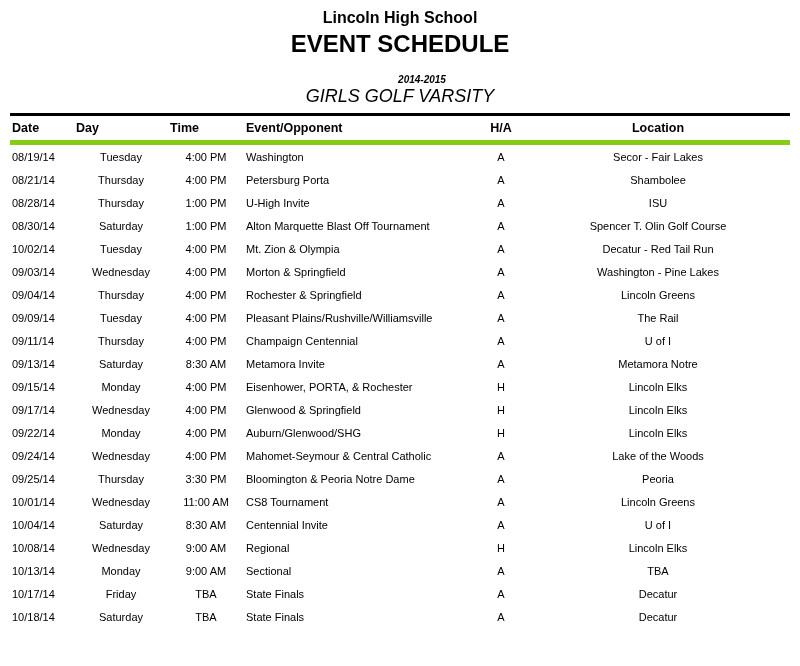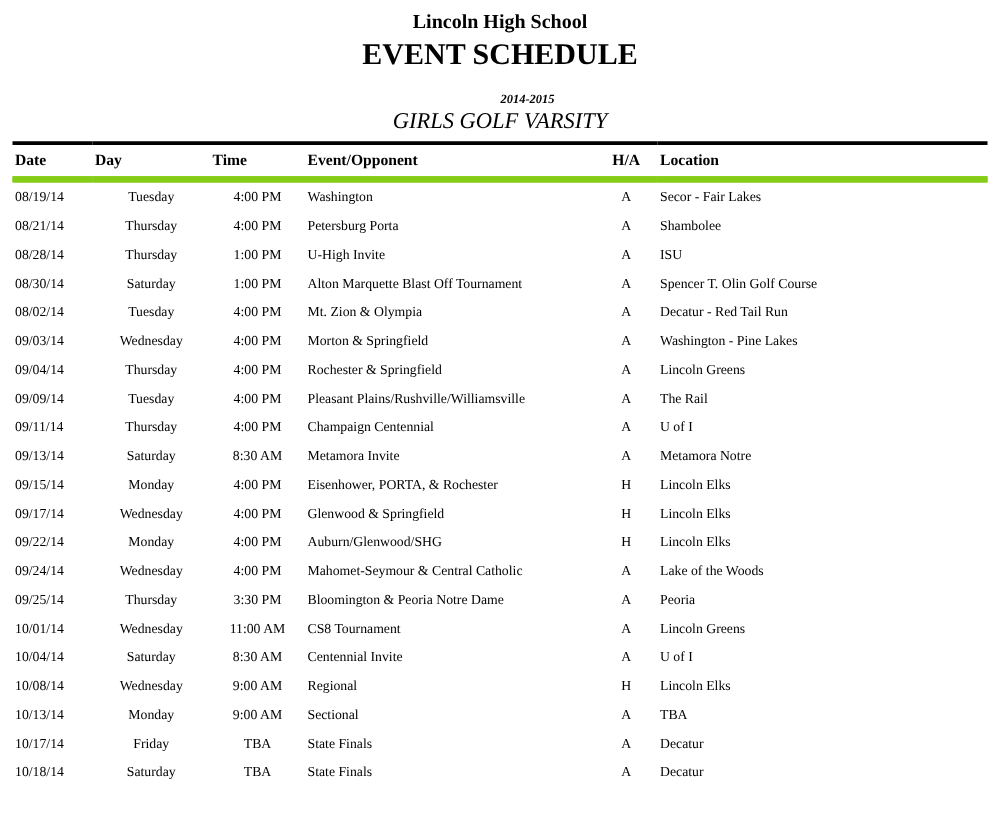--- a/index.html
+++ b/index.html
@@ -9,21 +9,20 @@
     width: 800px;
     font-family: "Liberation Sans", sans-serif;
     color: #000;
   }
   .page {
     width: 800px;
     height: 666px;
     box-sizing: border-box;
     padding-top: 8px;
     overflow: hidden;
-    font-family: Liberation Serif, serif;
   }
   .titles { text-align: center; }
   .school-name {
     font-size: 16px;
     font-weight: bold;
     margin: 0;
     line-height: 1.25;
   }
   .event-schedule {
     font-size: 24px;
@@ -74,21 +73,21 @@
   .w-time { width: 76px; }
   .w-event { width: 232px; }
   .w-ha { width: 50px; }
   .w-location { width: 264px; }
 
   th.col-date, td.col-date { text-align: left; padding-left: 14px; }
   th.col-day, td.col-day { text-align: center; }
   th.col-time, td.col-time { text-align: center; }
   th.col-event, td.col-event { text-align: left; }
   th.col-ha, td.col-ha { text-align: center; }
-  th.col-location, td.col-location { text-align: left; padding-left: 4px; }
+  th.col-location, td.col-location { text-align: center; padding-left: 4px; }
   th.col-day { text-align: left; padding-left: 14px; }
   th.col-time { text-align: left; padding-left: 10px; }
 </style>
 </head>
 <body>
 
 <div class="page">
   <div class="titles">
     <div class="school-name">Lincoln High School</div>
     <div class="event-schedule">EVENT SCHEDULE</div>
@@ -142,21 +141,21 @@
         </tr>
         <tr>
           <td class="col-date">08/30/14</td>
           <td class="col-day">Saturday</td>
           <td class="col-time">1:00 PM</td>
           <td class="col-event">Alton Marquette Blast Off Tournament</td>
           <td class="col-ha">A</td>
           <td class="col-location">Spencer T. Olin Golf Course</td>
         </tr>
         <tr>
-          <td class="col-date">08/02/14</td>
+          <td class="col-date">10/02/14</td>
           <td class="col-day">Tuesday</td>
           <td class="col-time">4:00 PM</td>
           <td class="col-event">Mt. Zion &amp; Olympia</td>
           <td class="col-ha">A</td>
           <td class="col-location">Decatur - Red Tail Run</td>
         </tr>
         <tr>
           <td class="col-date">09/03/14</td>
           <td class="col-day">Wednesday</td>
           <td class="col-time">4:00 PM</td>

